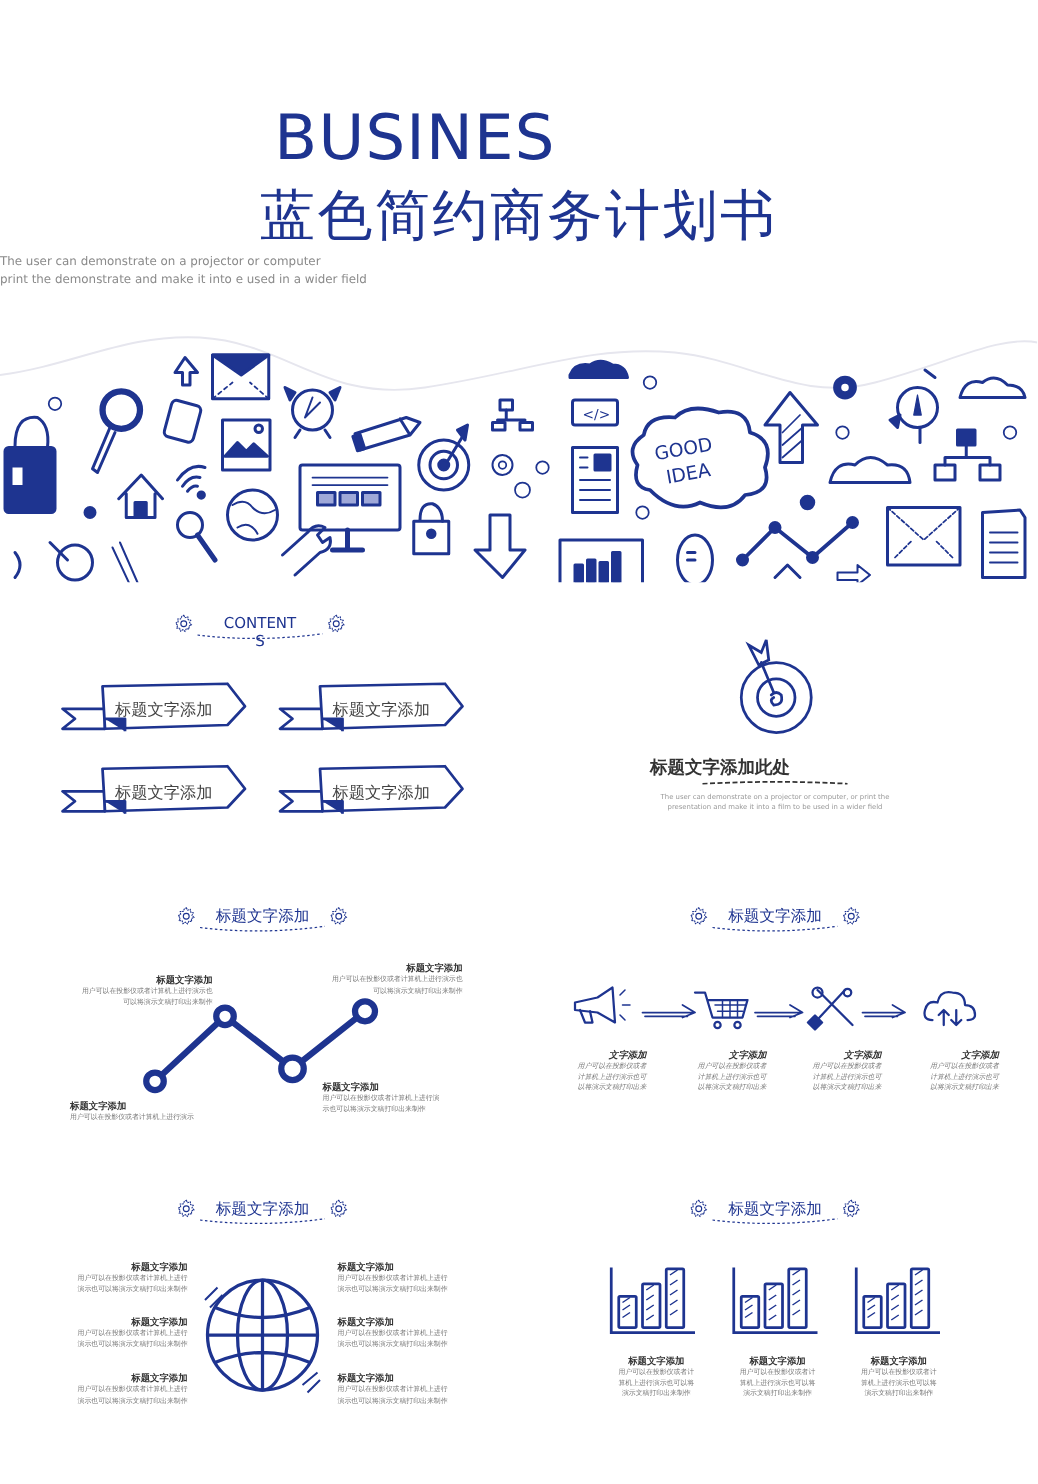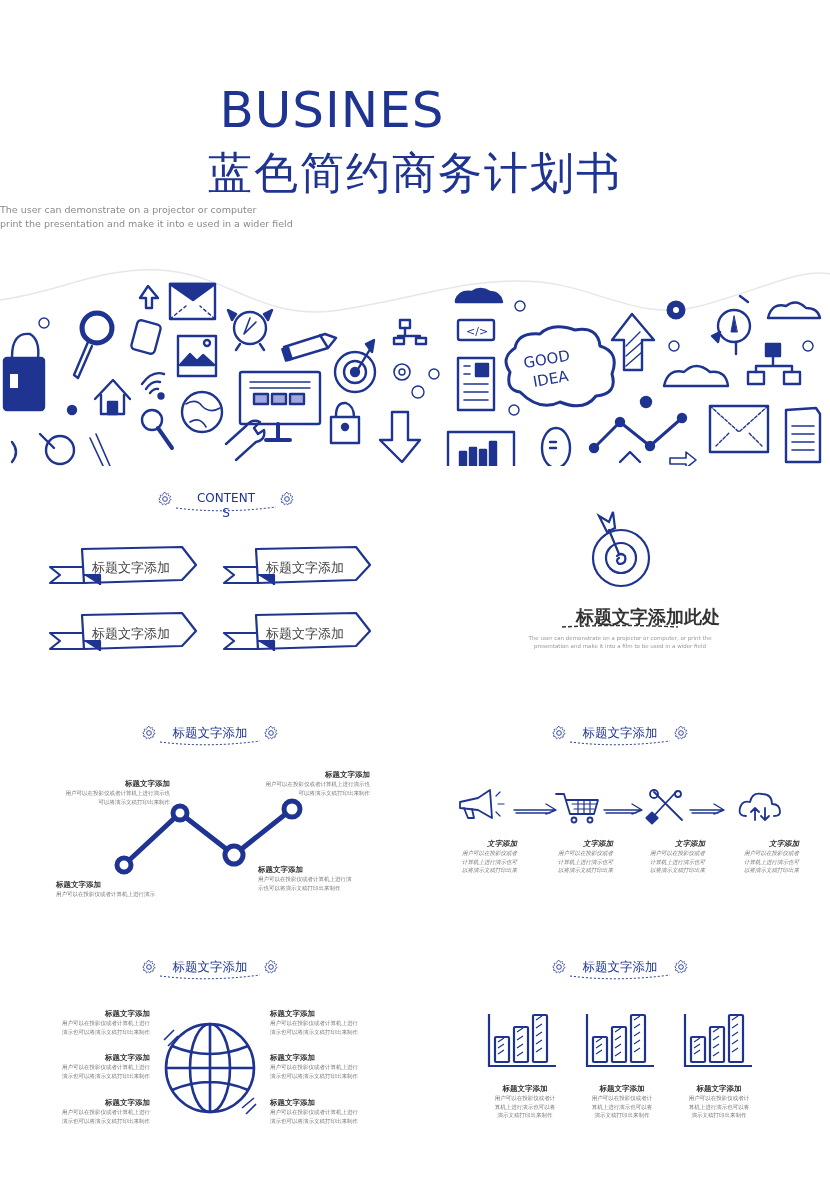--- a/index.html
+++ b/index.html
@@ -8,28 +8,28 @@
   .abs { position: absolute; }
 
   
   .hero-title { left: 0; width: 664px; top: 82px; text-align: center; font-size: 50px; color: #1e3490; letter-spacing: 1px; font-family: "DejaVu Sans", sans-serif; font-weight: normal; line-height: 56px; }
   .hero-sub { left: 0; width: 830px; top: 145px; text-align: center; font-size: 44px; color: #1e3490; letter-spacing: 2px; line-height: 56px; }
   .hero-desc { left: 0; width: 830px; top: 203px; font-size: 9.5px; color: #8a8a8a; line-height: 14px; }
 
   .banner { left: 0; top: 262px; width: 830px; height: 204px; overflow: hidden; }
 
   
-  .content-head { left: 156px; top: 488px; width: 140px; height: 36px; }
+  .content-head { left: 138px; top: 488px; width: 140px; height: 36px; }
   .content-label { position: absolute; left: 0; width: 140px; top: 3px; text-align: center; font-size: 12px; color: #1e3490; }
   .content-label2 { position: absolute; left: 0; width: 140px; top: 18px; text-align: center; font-size: 12px; color: #1e3490; }
 
   .ribbon { width: 150px; height: 45px; }
   .ribbon-text { position: absolute; left: 44px; top: 14px; width: 100px; font-size: 13px; color: #444; }
 
-  .target-title { left: 520px; top: 605px; width: 200px; text-align: right; font-size: 18px; font-weight: bold; color: #333; }
+  .target-title { left: 520px; top: 605px; width: 200px; text-align: left; font-size: 14px; font-weight: bold; color: #333; }
   .target-desc { left: 520px; top: 634px; width: 200px; text-align: center; font-size: 5.5px; color: #999; line-height: 8px; }
 
   
   .sec-head { width: 140px; height: 26px; }
   .sec-head .sec-label { position: absolute; left: 20px; width: 100px; top: 3px; text-align: center; font-size: 12.5px; color: #1e3490; }
 
   .blk-title { font-size: 7.5px; font-weight: bold; color: #333; line-height: 10px; }
   .blk-body { font-size: 5.5px; color: #777; line-height: 8.5px; }
   .right { text-align: right; }
   .center { text-align: center; }
@@ -47,21 +47,21 @@
         <circle cx="10" cy="10" r="2.6"></circle>
       </g>
     </symbol>
   </defs>
 </svg>
 
 <div class="abs hero-title">BUSINES</div>
 <div class="abs hero-sub">蓝色简约商务计划书</div>
 <div class="abs hero-desc">
   <div>The user can demonstrate on a projector or computer</div>
-  <div>print the presentation and make it into e used in a wider field</div>
+  <div>print the demonstrate and make it into e used in a wider field</div>
 </div>
 
 <div class="abs banner">
   <svg width="830" height="204" viewBox="0 0 830 204">
     <path d="M0 38 C 60 30, 100 5, 160 8 C 230 12, 260 60, 340 48 C 420 36, 470 14, 540 20 C 600 26, 640 60, 700 44 C 760 28, 800 6, 830 12" fill="none" stroke="#e6e6ee" stroke-width="1.5"></path>
     <g fill="none" stroke="#1e3490" stroke-width="2.4" stroke-linecap="round" stroke-linejoin="round">
 
       <g>
           <path d="M12 95 Q12 70 30 72 Q40 78 38 96"></path>
           <rect x="4" y="96" width="40" height="52" rx="3" fill="#1e3490"></rect>

